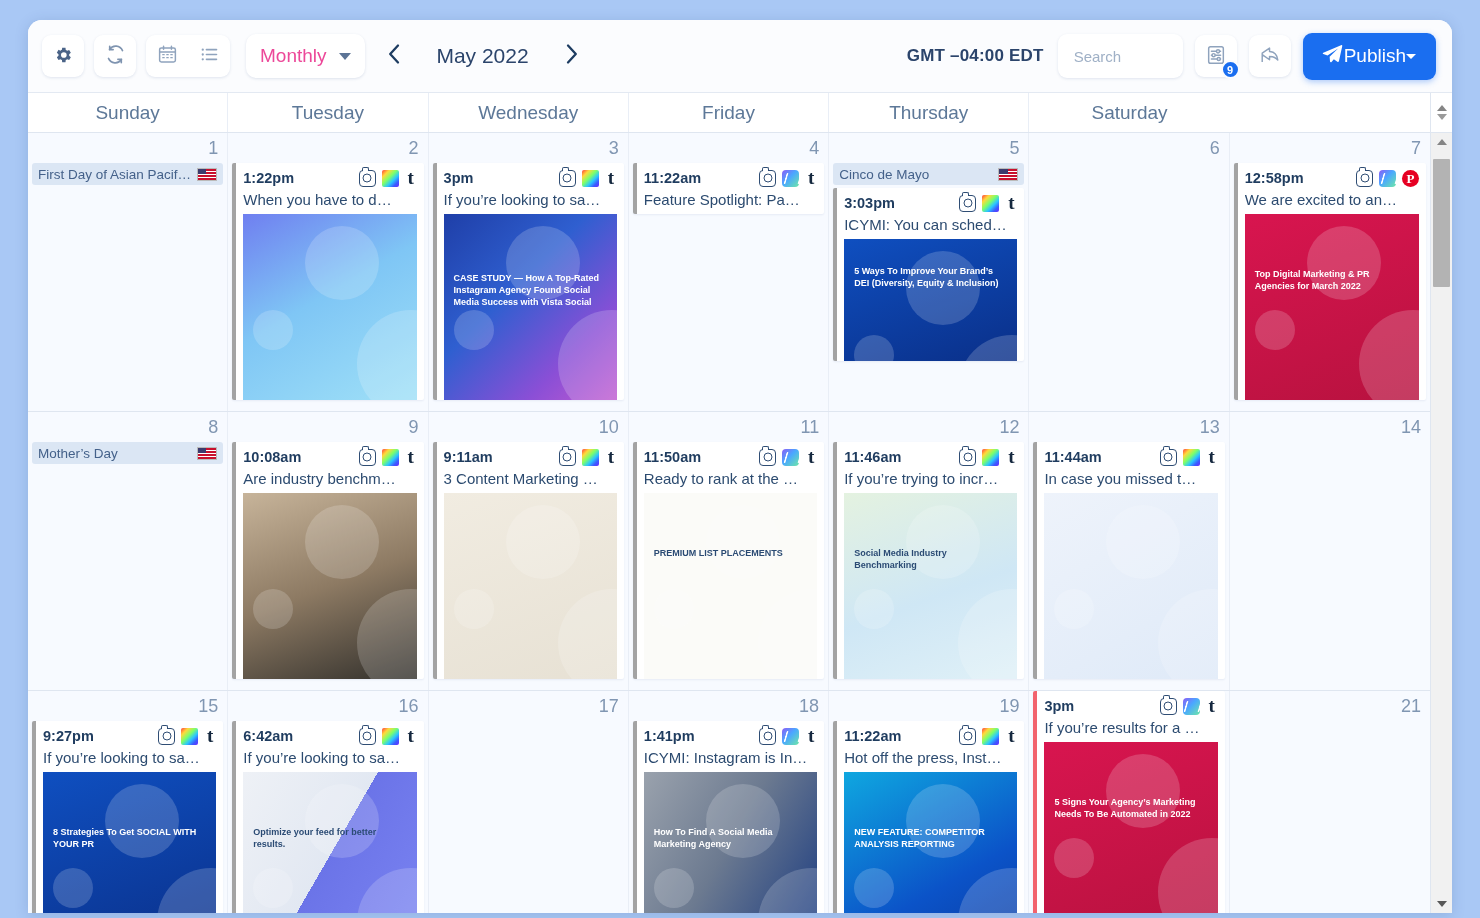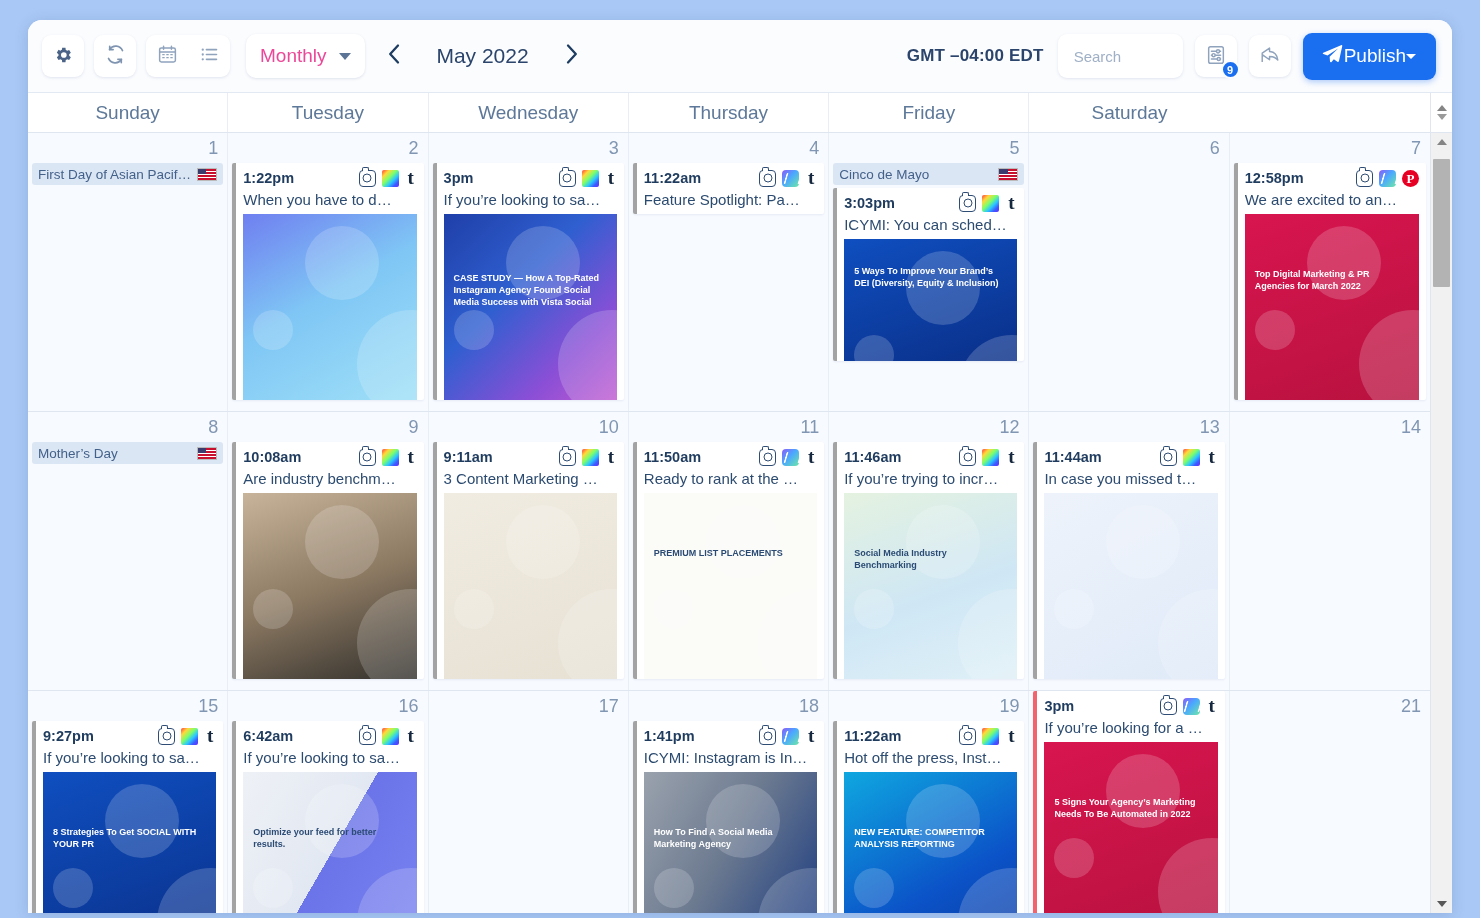--- a/index.html
+++ b/index.html
@@ -483,22 +483,22 @@
       </button>
     </div>
   </div>
 
   <div id="calendar">
     <div id="cal-main">
       <div id="dow-row">
           <div class="dow">Sunday</div>
           <div class="dow">Tuesday</div>
           <div class="dow">Wednesday</div>
+          <div class="dow">Friday</div>
           <div class="dow">Thursday</div>
-          <div class="dow">Friday</div>
           <div class="dow">Saturday</div>
         </div>
       <div id="weeks">
           <div class="week">
             <div class="day-cell">
               <div class="day-num">1</div>
               <div class="holiday">
                 <span class="hname">First Day of Asian Pacif…</span>
                 <span class="flag-icon"></span>
               </div>
@@ -800,21 +800,21 @@
             <div class="day-cell">
               <div class="post accent-red">
                 <div class="post-head">
                   <div class="post-time">3pm</div>
                   <div class="net-icons">
                     <span class="ic ic-ig"></span>
                     <span class="ic ic-wave"></span>
                     <span class="ic ic-tumblr">t</span>
                   </div>
                 </div>
-                <div class="post-title">If you’re looking for a …</div>
+                <div class="post-title">If you’re results for a …</div>
                 <div class="thumb th-crimson">
                   <div class="blob" style="width: 40px; height: 40px; left: 10px; top: 96px;"></div>
                   <div class="blob" style="width: 74px; height: 74px; left: 62px; top: 12px;"></div>
                   <div class="blob" style="width: 108px; height: 108px; left: 114px; top: 96px;"></div>
                   <div class="thumb-txt" style="left: 10px; top: 54px; right: 10px;">5 Signs Your Agency’s Marketing Needs To Be Automated in 2022</div>
                 </div>
               </div>
             </div>
             <div class="day-cell">
               <div class="day-num">21</div>

